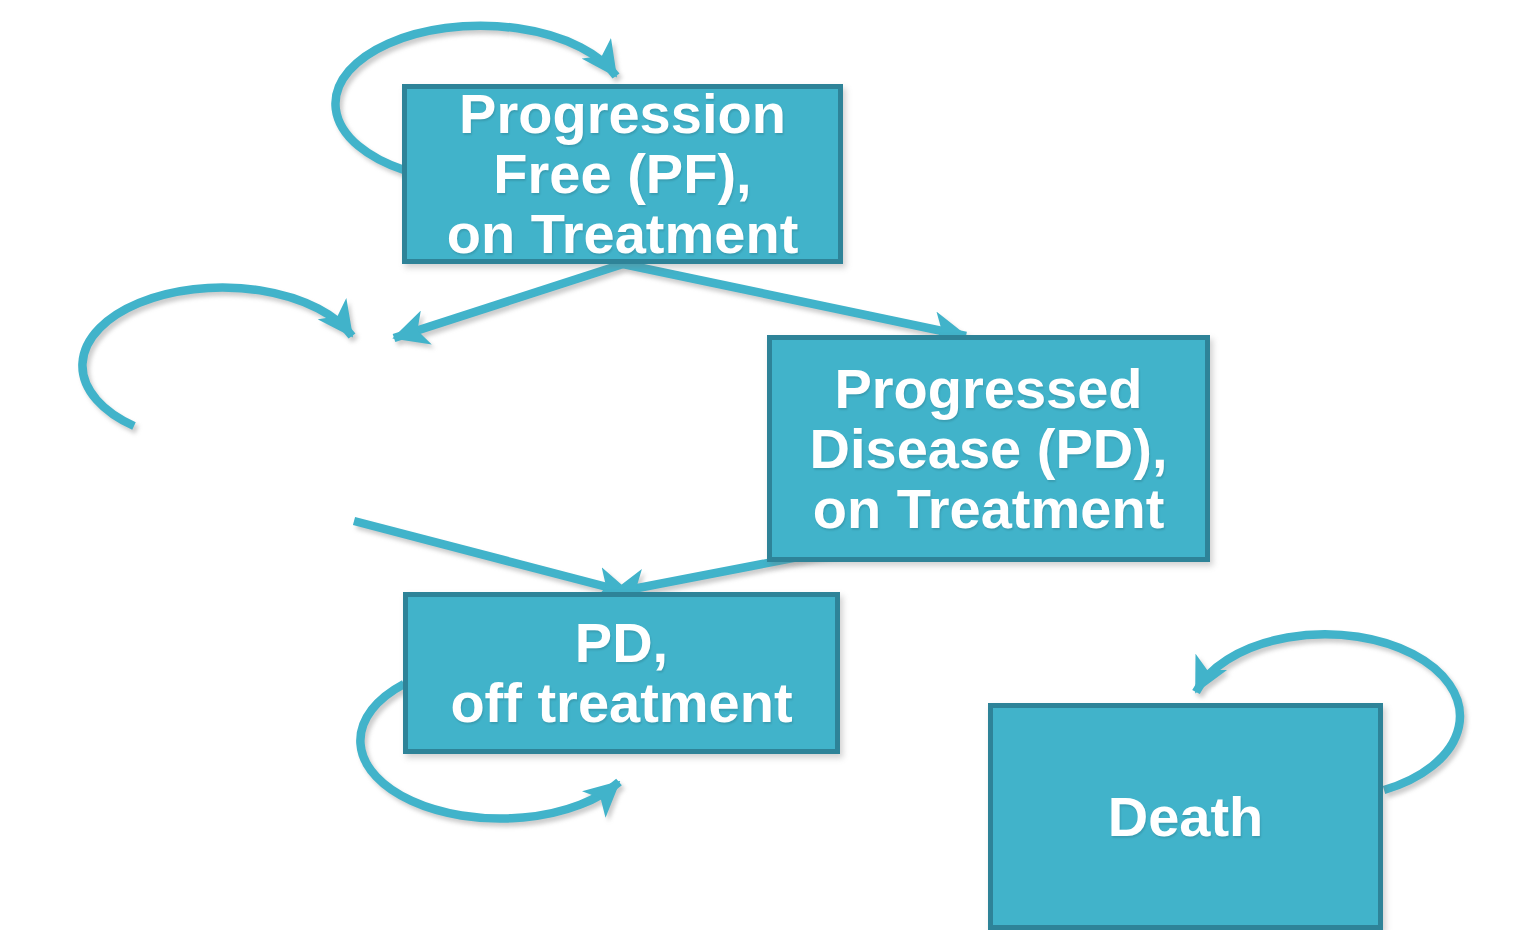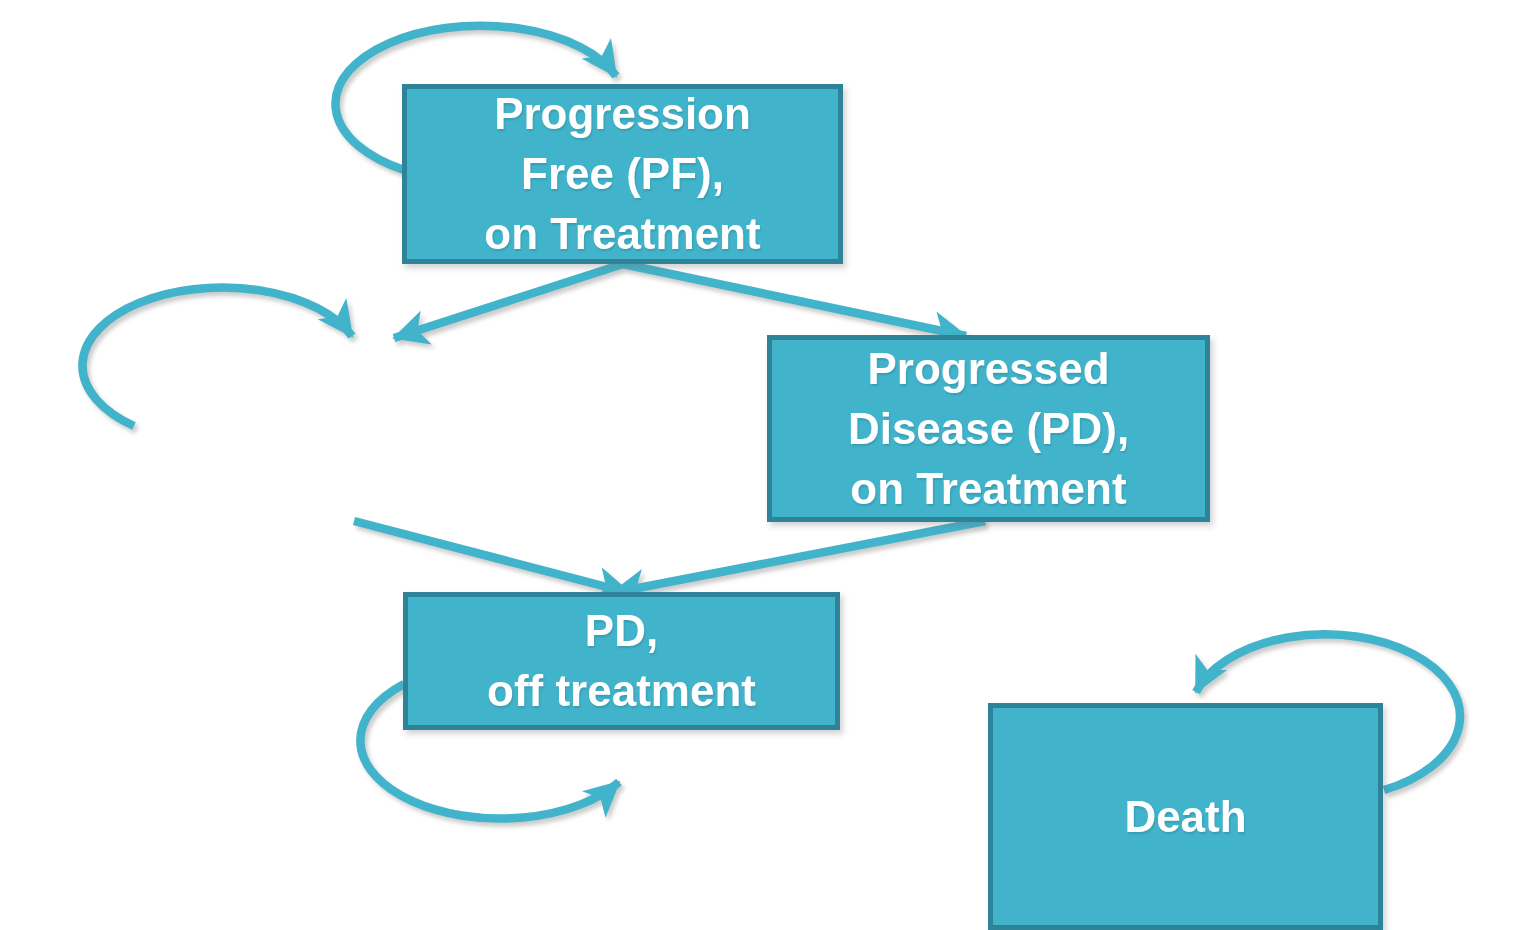--- a/index.html
+++ b/index.html
@@ -41,29 +41,29 @@
     border: 5px solid var(--node-border);
     box-shadow: 3px 4px 6px rgba(110,110,110,0.30);
     display: flex;
     align-items: center;
     justify-content: center;
     text-align: center;
   }
   .node-label {
     color: var(--label-text);
     font-weight: bold;
-    font-size: 44px;
+    font-size: 56px;
     line-height: 60px;
     white-space: pre-line;
     text-shadow: 1px 2px 2px rgba(0,0,0,0.12);
   }
   .n-pf-on  { left: 402px; top:  84px; width: 441px; height: 180px; }
   .n-pf-off { left: 132px; top: 335px; width: 443px; height: 187px; }
-  .n-pd-on  { left: 767px; top: 335px; width: 443px; height: 187px; text-align: center; }
-  .n-pd-off { left: 403px; top: 592px; width: 437px; height: 138px; }
+  .n-pd-on  { left: 767px; top: 335px; width: 443px; height: 227px; text-align: center; }
+  .n-pd-off { left: 403px; top: 592px; width: 437px; height: 162px; }
   .n-death  { left: 988px; top: 703px; width: 395px; height: 227px; }
 </style>
 </head>
 <body>
 
 <div class="canvas">
 
   <svg class="edges" viewBox="0 0 1530 930" xmlns="http://www.w3.org/2000/svg">
     <defs>
       <marker id="arrowhead" viewBox="0 0 10 10" refX="9.5" refY="5" markerWidth="4.2" markerHeight="4.2" orient="auto" markerUnits="strokeWidth">

